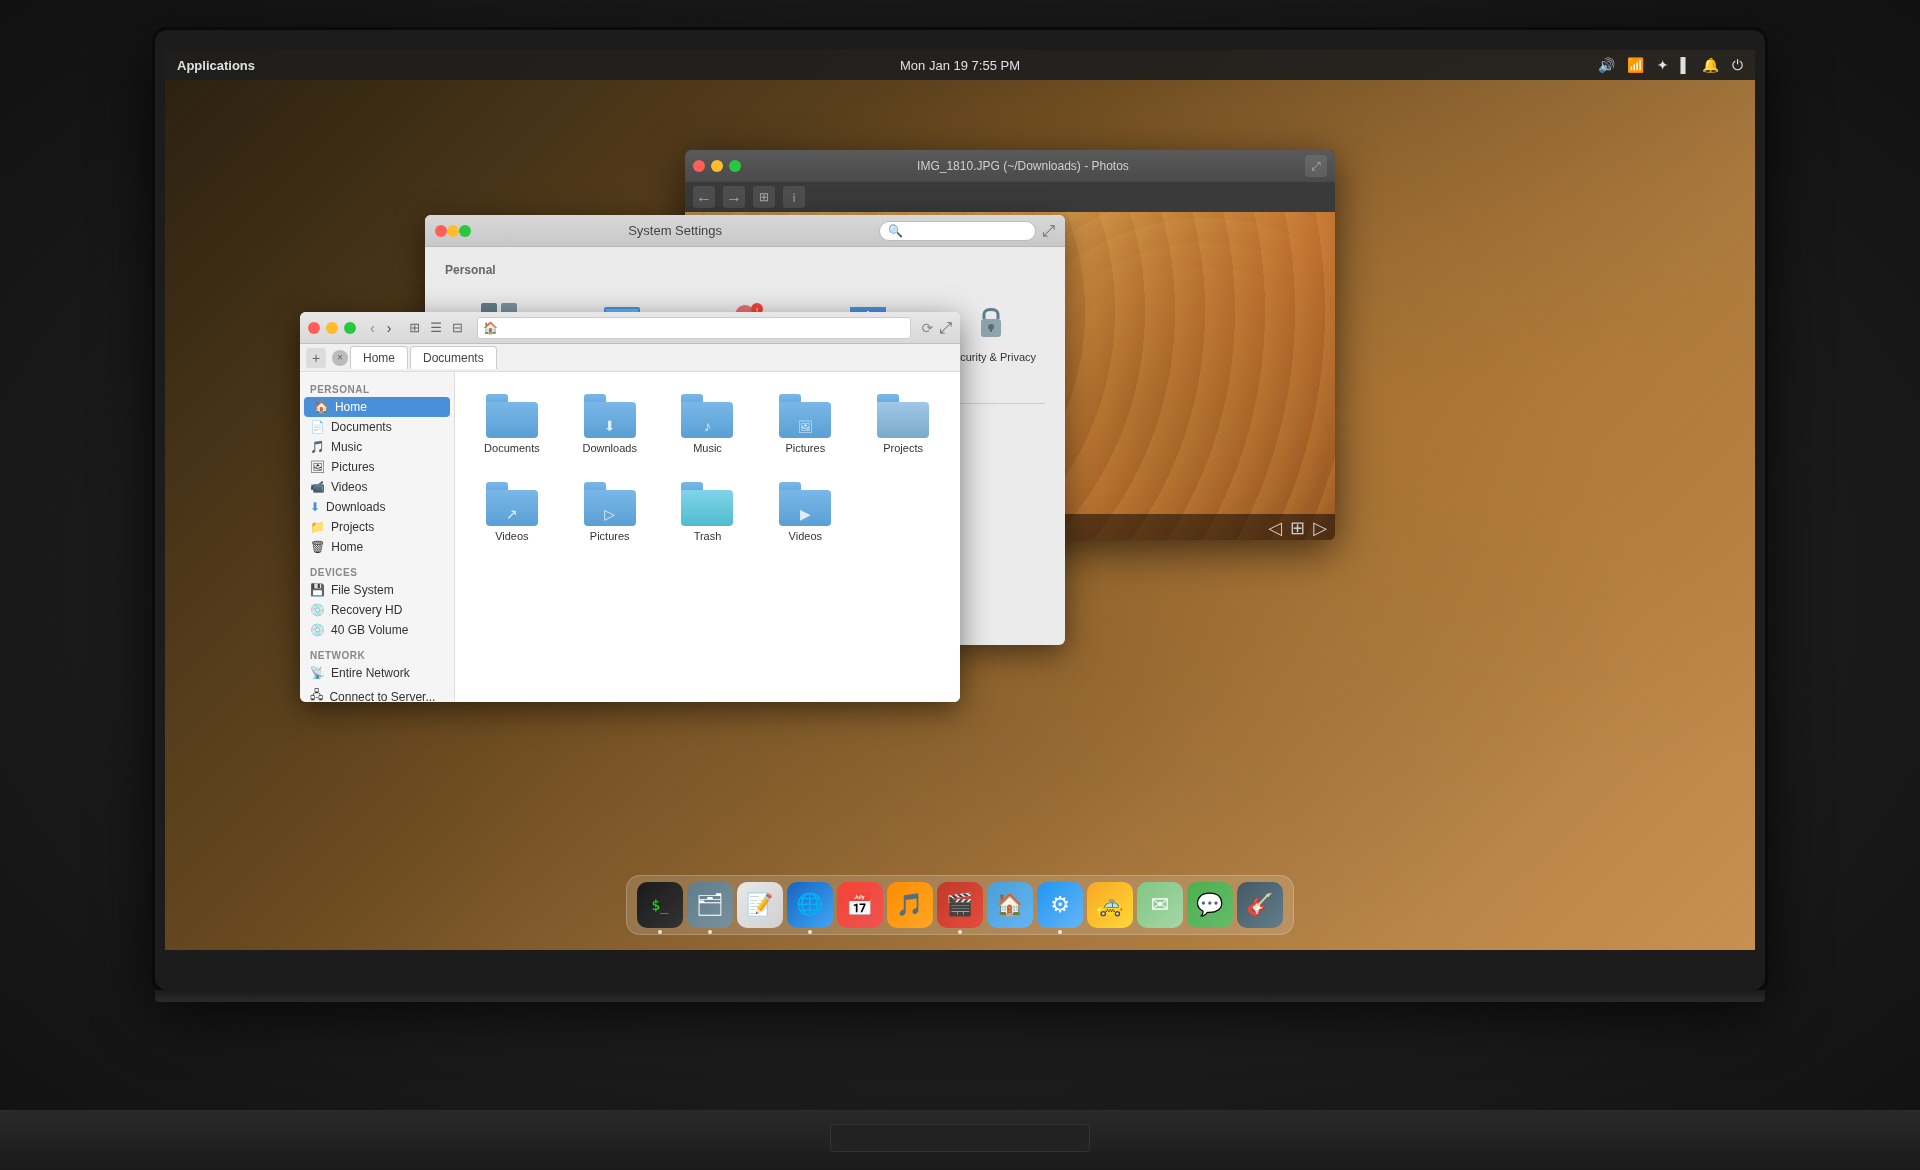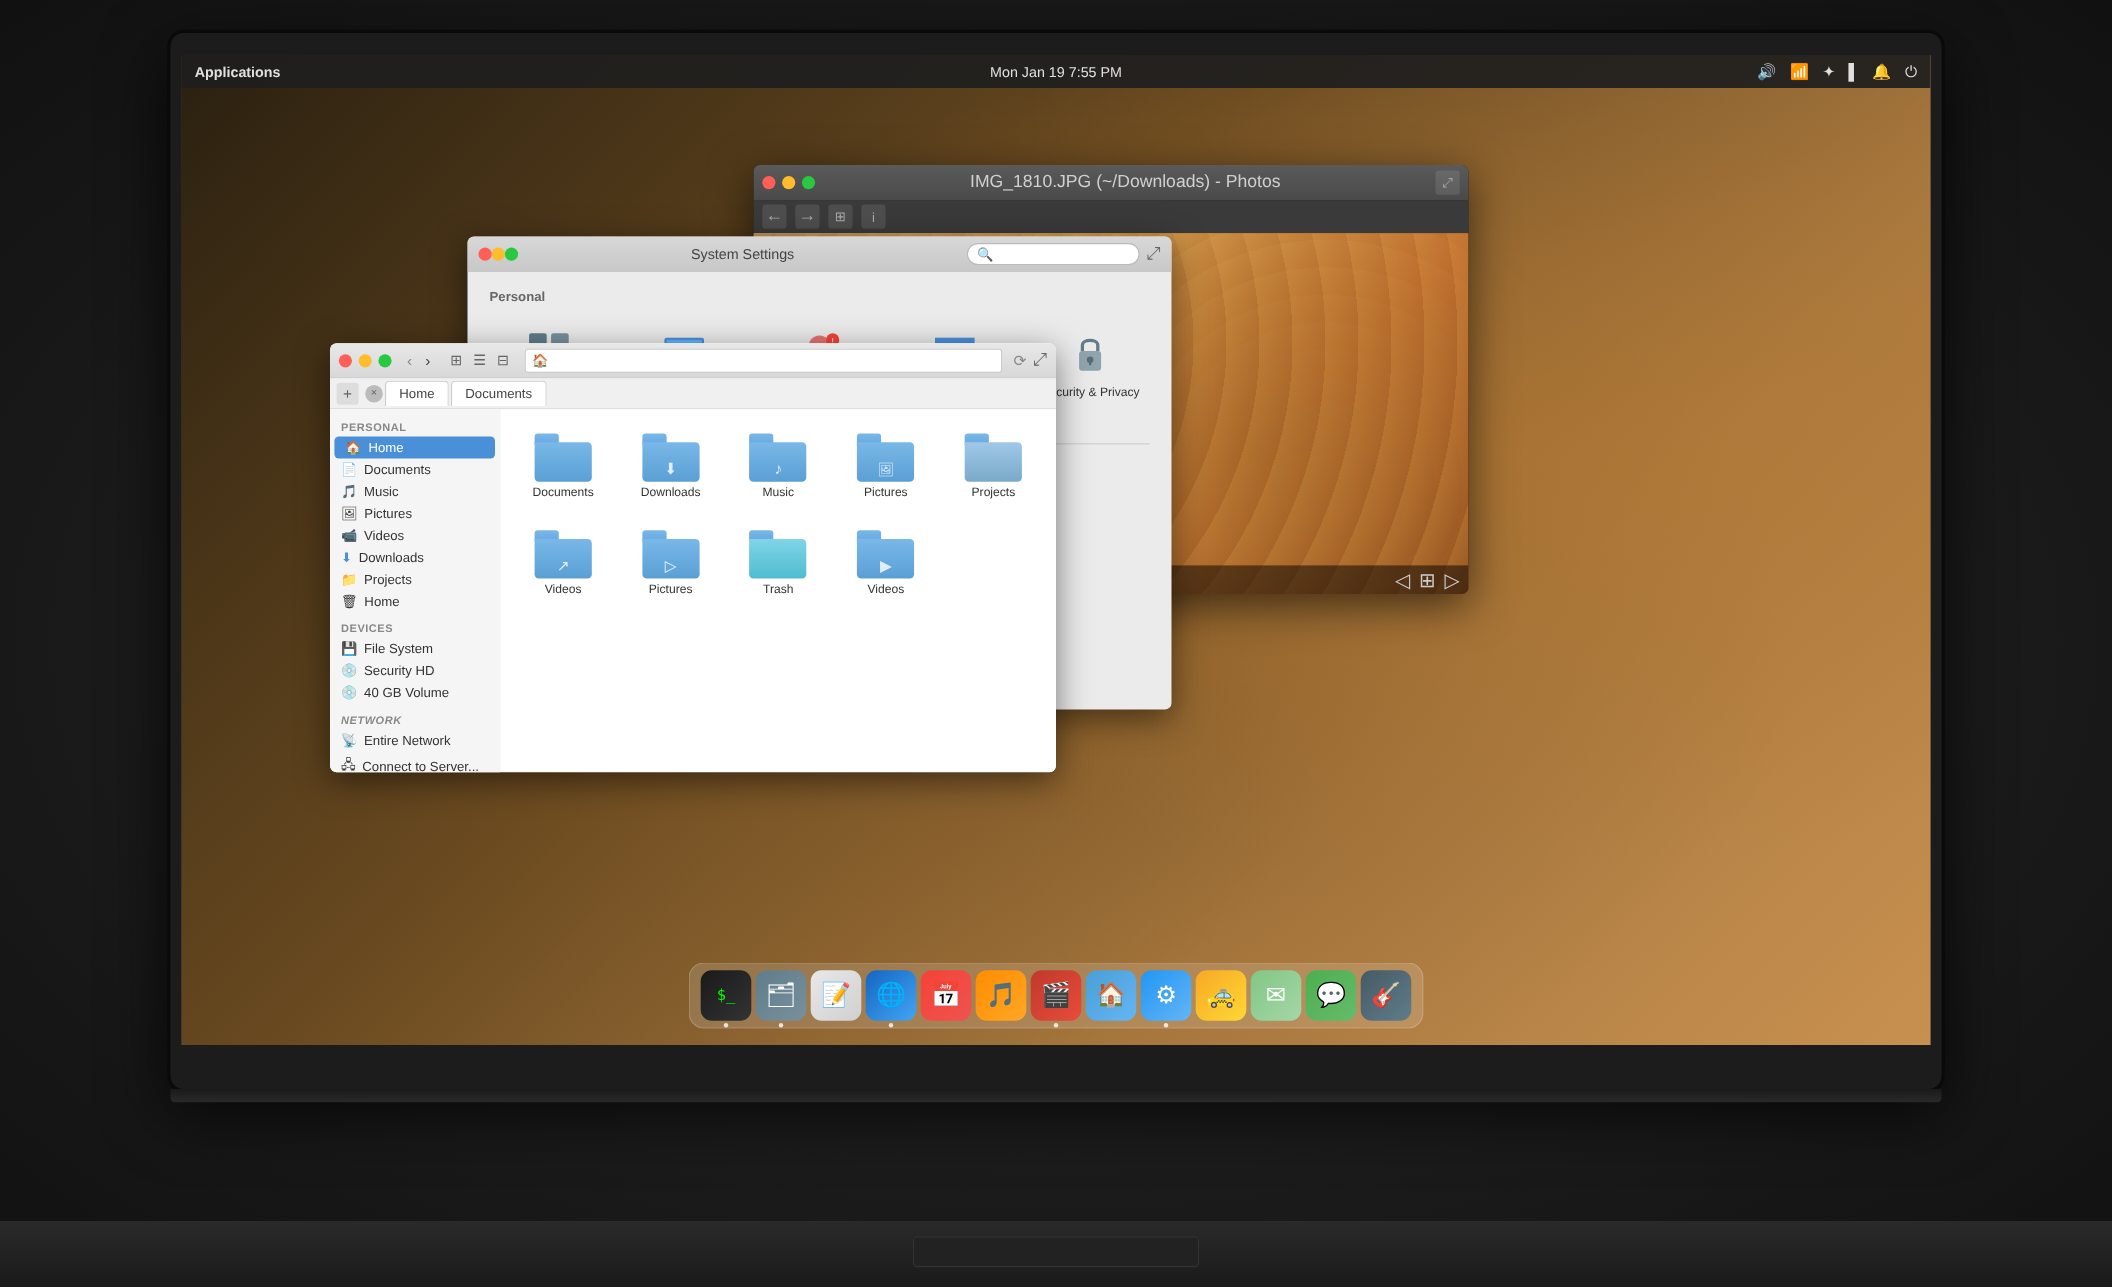--- a/index.html
+++ b/index.html
@@ -91,21 +91,21 @@
       background: linear-gradient(to bottom, #5a5a5a, #4a4a4a);
       display: flex;
       align-items: center;
       padding: 0 8px;
       gap: 6px;
     }
     .photos-title-text {
       flex: 1;
       text-align: center;
       color: #d0d0d0;
-      font-size: 16px;
+      font-size: 12px;
     }
     .window-btn {
       width: 12px; height: 12px;
       border-radius: 50%;
       cursor: pointer;
     }
     .btn-close { background: #ff5f57; }
     .btn-min { background: #ffbd2e; }
     .btn-max { background: #28c840; }
     .photos-nav-btn {
@@ -800,28 +800,28 @@
             <span>Home</span>
           </div>
 
           <div class="sidebar-section-label" style="margin-top:6px;">Devices</div>
           <div class="sidebar-item">
             <span class="sidebar-item-icon">💾</span>
             <span>File System</span>
           </div>
           <div class="sidebar-item">
             <span class="sidebar-item-icon">💿</span>
-            <span>Security HD</span>
+            <span>Recovery HD</span>
           </div>
           <div class="sidebar-item">
             <span class="sidebar-item-icon">💿</span>
             <span>40 GB Volume</span>
           </div>
 
-          <div class="sidebar-section-label" style="margin-top:6px;font-style:italic;">Network</div>
+          <div class="sidebar-section-label" style="margin-top:6px;">Network</div>
           <div class="sidebar-item">
             <span class="sidebar-item-icon">📡</span>
             <span>Entire Network</span>
           </div>
           <div class="sidebar-item">
             <span class="sidebar-item-icon">🖧</span>
             <span>Connect to Server...</span>
           </div>
         </div>
 

